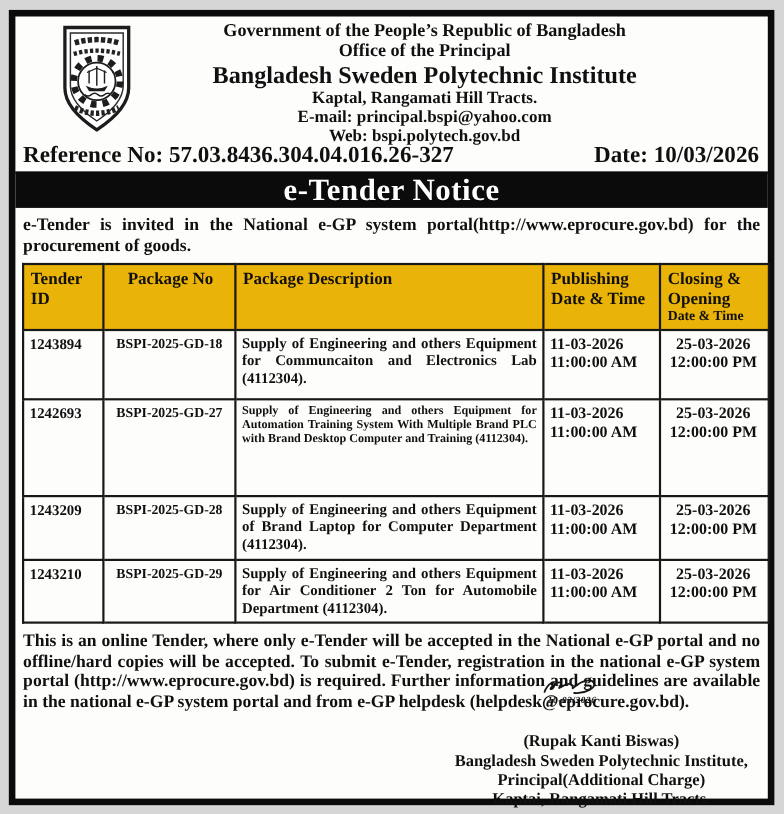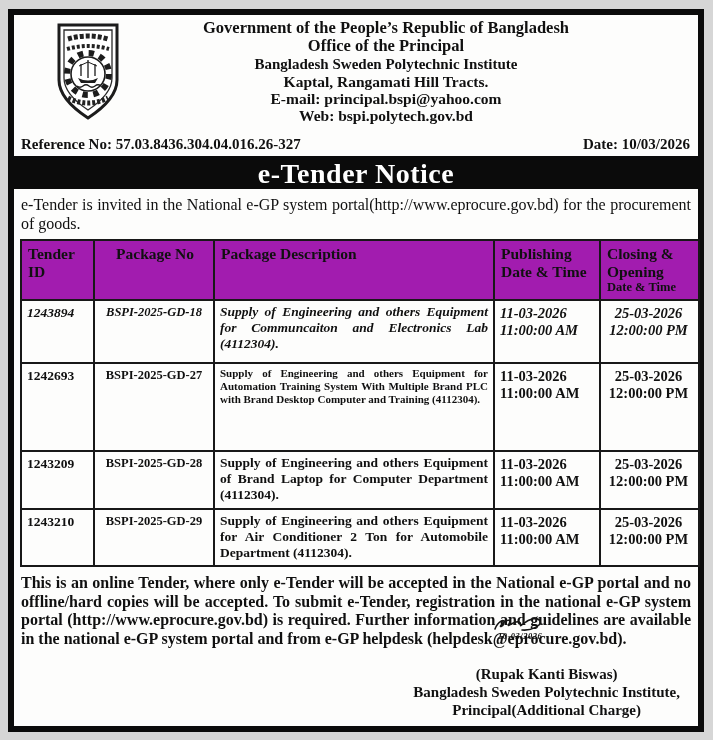--- a/index.html
+++ b/index.html
@@ -17,61 +17,61 @@
     width:696px; height:723px;
     background:#fdfdfc;
     border:6px solid #0b0b0b;
   }
   
   .letterhead { position:relative; height:141px; }
   .emblem { position:absolute; left:40px; top:7px; width:68px; height:100px; }
   .org { position:absolute; left:60px; right:0; top:4px; text-align:center; font-weight:bold; line-height:1.12; }
   .org-l1 { font-size:16.5px; }
   .org-l2 { font-size:16.5px; }
-  .org-l3 { font-size:15px; }
+  .org-l3 { font-size:22px; }
   .org-l4 { font-size:15.5px; }
   .org-l5 { font-size:15.5px; }
   .org-l6 { font-size:15.5px; }
   .refrow {
     position:absolute; left:7px; right:8px; bottom:3px;
     display:flex; justify-content:space-between;
-    font-weight:bold; font-size:15px;
+    font-weight:bold; font-size:21px;
   }
   
   .titlebar {
     height:33px; background:#0b0b0b; color:#fff;
     display:flex; align-items:center; justify-content:center;
     font-weight:bold; font-size:28px; letter-spacing:.5px;
     border-top:2px solid #0b0b0b;
   }
   
   .docbody { padding:5px 6px 0 6px; }
   .intro {
-    font-weight:normal; font-size:16px; line-height:1.16;
+    font-weight:bold; font-size:16px; line-height:1.16;
     text-align:justify; margin:2px 1px 6px 1px;
   }
   table {
     border-collapse:collapse; table-layout:fixed;
     width:678px; margin-left:0;
   }
   col.c1{width:73px;} col.c2{width:120px;} col.c3{width:280px;} col.c4{width:106px;} col.c5{width:99px;}
   th,td { border:2px solid #181818; vertical-align:top; font-weight:bold; }
   thead th {
-    background:#a21caf; text-align:left;
+    background:#eab308; text-align:left;
     font-size:15.5px; line-height:1.14; padding:4px 4px 4px 6px; height:60px;
   }
   th .th-sub { display:block; font-size:12.5px; }
   td { padding:4px 4px; }
   td.tid { font-size:13.5px; padding-left:5px; }
   td.pkg { font-size:12.5px; text-align:center; font-stretch:condensed; }
   td.desc { font-size:13.5px; line-height:1.2; text-align:justify; padding:3px 5px; }
   td.dt { font-size:14.5px; line-height:1.2; padding-left:5px; }
   td.dt span { display:block; }
   td.dt.center { text-align:center; padding-left:2px; }
-  tr.r1 td{ height:63px;font-style:italic; } tr.r2 td{ height:88px;border-radius:10px; } tr.r3 td{ height:58px;margin-left:38px; } tr.r4 td{ height:57px;margin-left:24px; }
+  tr.r1 td{ height:63px; } tr.r2 td{ height:88px;border-radius:10px; } tr.r3 td{ height:58px;margin-left:38px; } tr.r4 td{ height:57px;margin-left:24px; }
   .closing {
     font-weight:bold; font-size:16px; line-height:1.16;
     text-align:justify; margin:7px 1px 0 1px;
   }
   
   .signmark { position:absolute; left:478px; top:600px; width:70px; height:34px; }
   .signmark svg { display:block; }
   .signmark .signdate {
     font-size:8.5px; font-style:oblique; font-weight:bold;
     letter-spacing:.5px; margin-top:-4px; margin-left:6px; white-space:nowrap;
@@ -200,20 +200,21 @@
         </tr>
       </tbody>
     </table>
 
     <p class="closing">This is an online Tender, where only e-Tender will be accepted in the National e-GP portal and no offline/hard copies will be accepted. To submit e-Tender, registration in the national e-GP system portal (http://www.eprocure.gov.bd) is required. Further information and guidelines are available in the national e-GP system portal and from e-GP helpdesk (helpdesk@eprocure.gov.bd).</p>
 
     <div class="signblock">
       <div>(Rupak Kanti Biswas)</div>
       <div>Bangladesh Sweden Polytechnic Institute,</div>
       <div>Principal(Additional Charge)</div>
+      <div>Kaptai, Rangamati Hill Tracts.</div>
     </div>
   </div>
 
   <div class="signmark">
     <svg width="52" height="20" viewBox="0 0 52 20">
       <path d="M3 14 C6 6 13 3 12 8 C11 12 6 13 10 9 C15 4 20 4 17 9 C14 14 22 5 27 7 C31 9 26 13 31 9 C38 3 46 2 48 6 C50 10 40 16 30 15" fill="none" stroke="#151515" stroke-width="1.6" stroke-linecap="round"></path>
     </svg>
     <div class="signdate">10-03/2026</div>
   </div>
 

